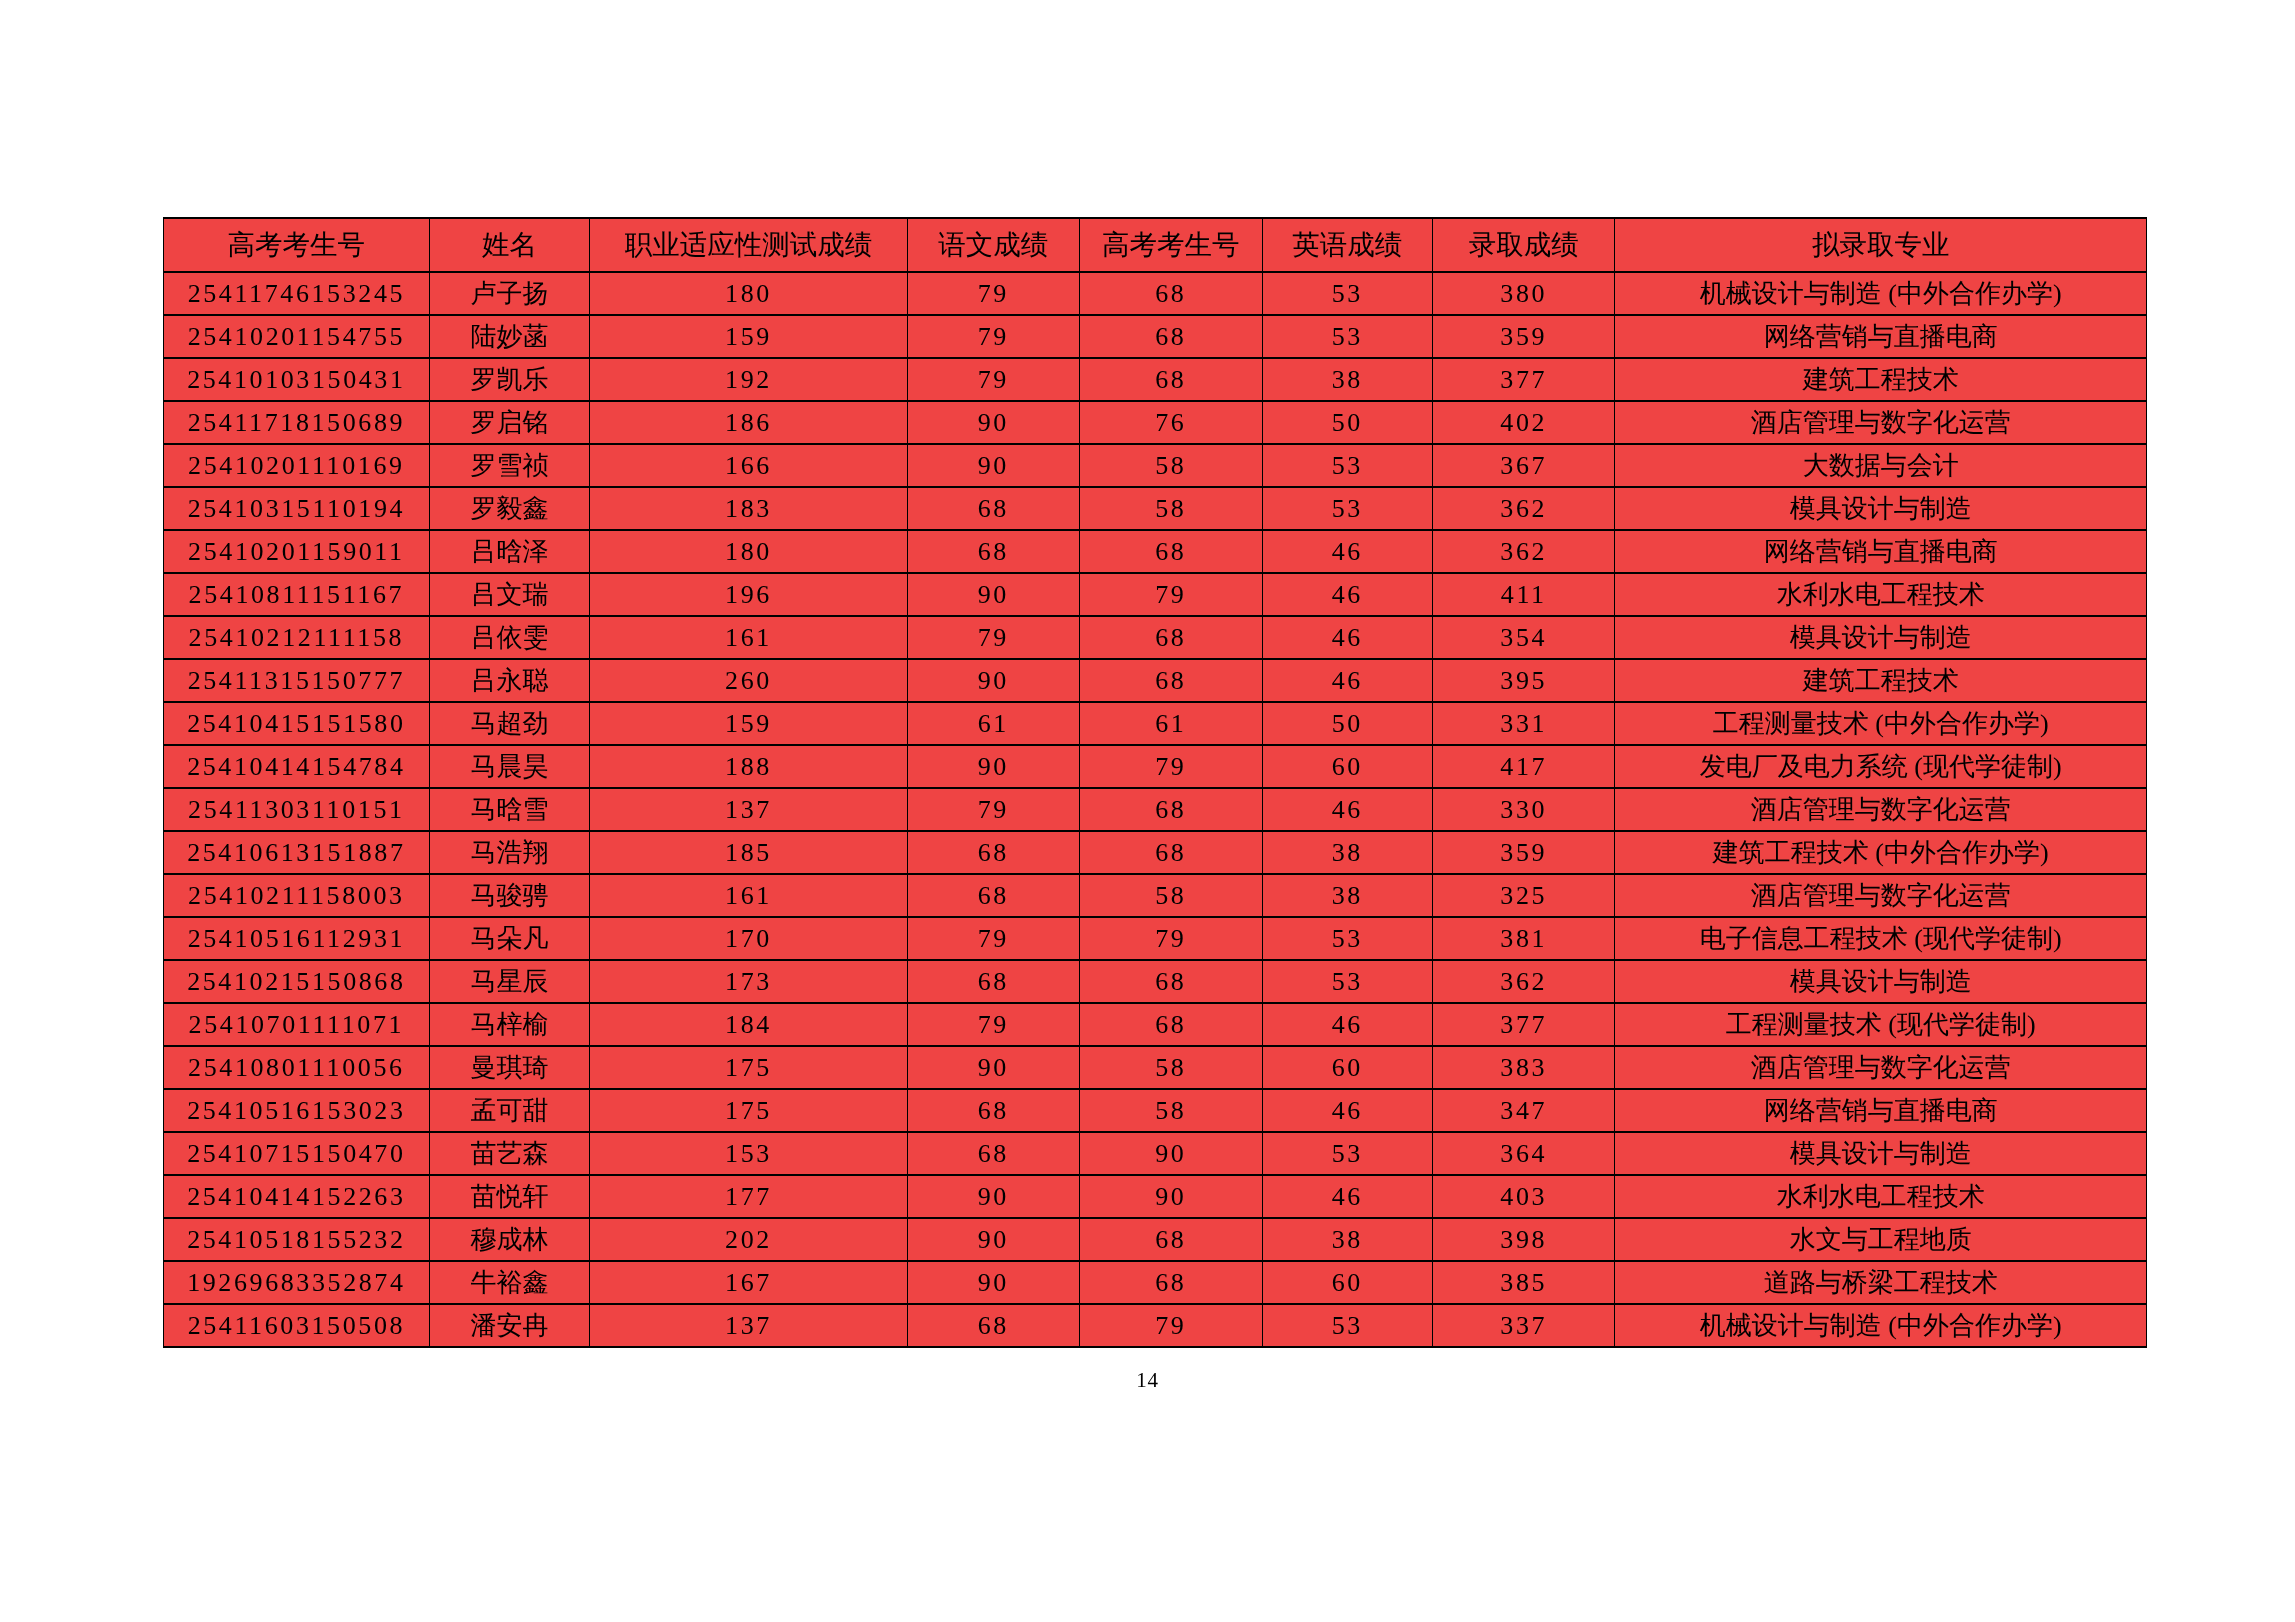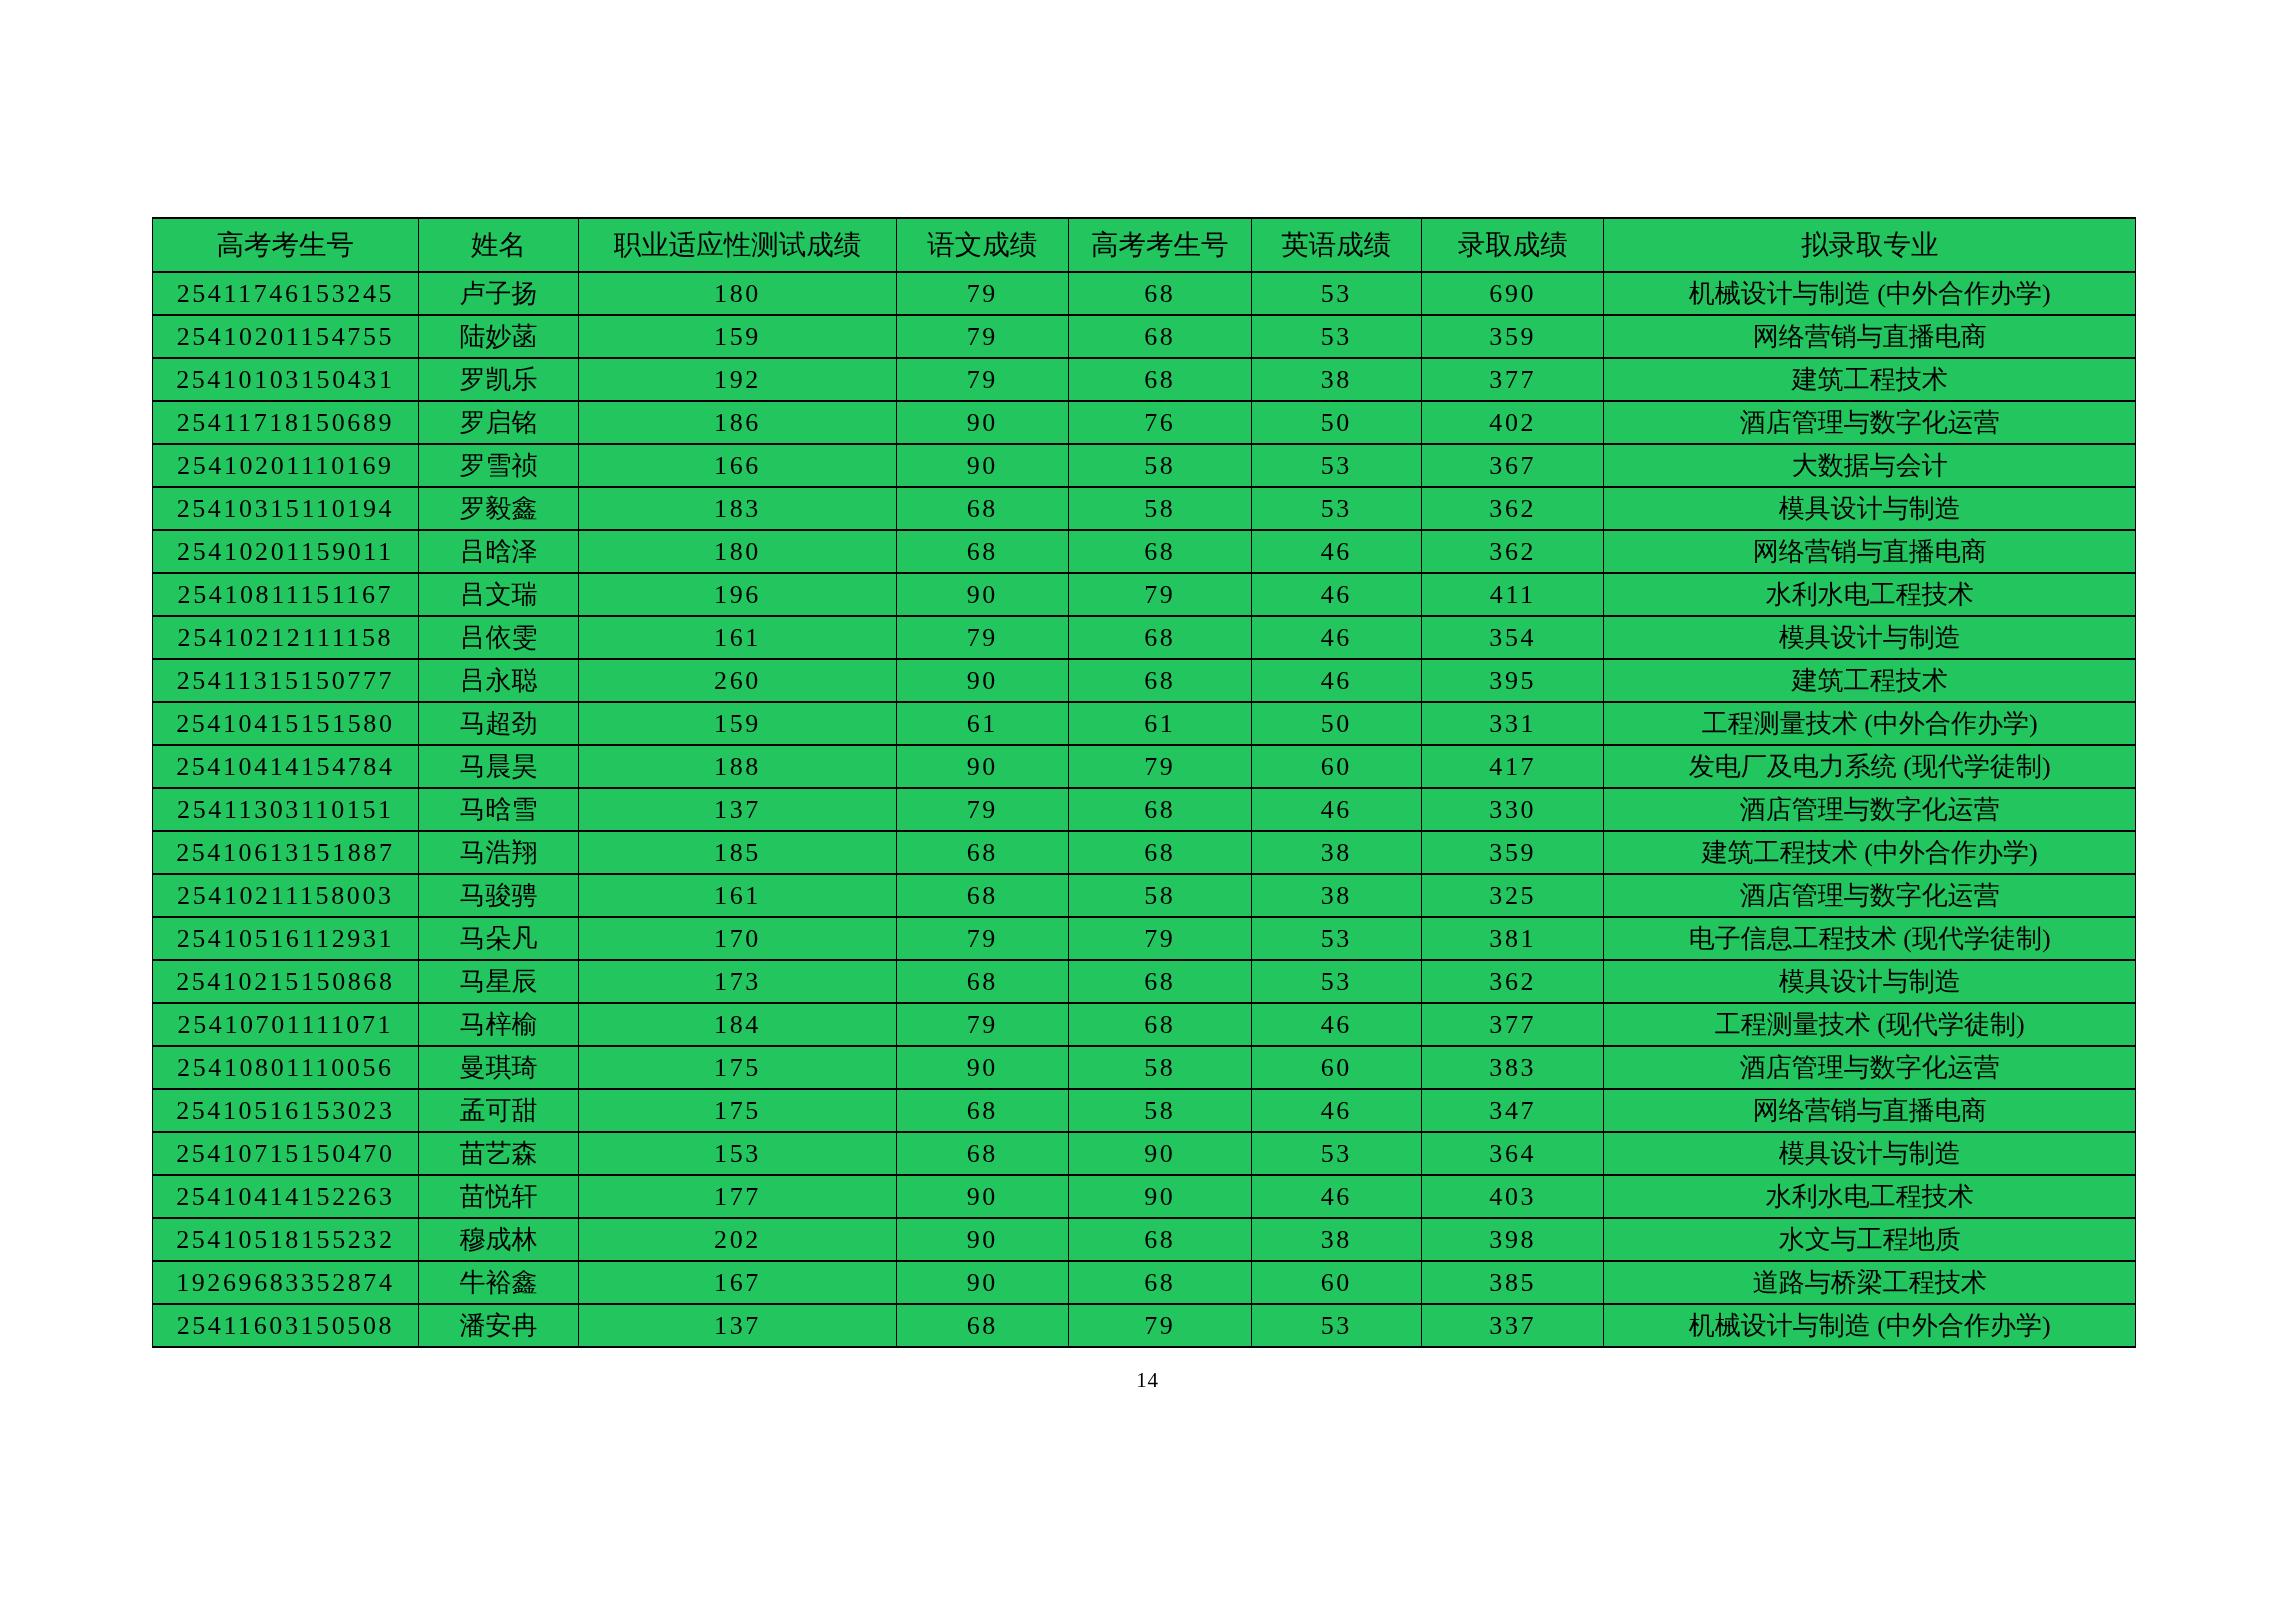--- a/index.html
+++ b/index.html
@@ -9,26 +9,26 @@
   }
   body {
     position: relative;
     width: 2295px;
     height: 1622px;
     font-family: "Liberation Serif", "DejaVu Serif", serif;
     color: #000000;
   }
   .results-table {
     position: absolute;
-    left: 152px;
+    left: 163px;
     top: 217px;
     width: 1984px;
     border-collapse: collapse;
     table-layout: fixed;
-    background: #22c55e;
+    background: #ef4444;
   }
   .results-table th,
   .results-table td {
     border-left: 1.3px solid #000000;
     border-right: 1.3px solid #000000;
     border-top: 2.6px solid #000000;
     border-bottom: 2.6px solid #000000;
     text-align: center;
     vertical-align: middle;
     padding: 0 2.6px;
@@ -85,21 +85,21 @@
     </tr>
   </thead>
   <tbody>
   <tr>
     <td class="num">25411746153245</td>
     <td>卢子扬</td>
     <td class="num">180</td>
     <td class="num">79</td>
     <td class="num">68</td>
     <td class="num">53</td>
-    <td class="num">690</td>
+    <td class="num">380</td>
     <td>机械设计与制造 (中外合作办学)</td>
   </tr>
 
   <tr>
     <td class="num">25410201154755</td>
     <td>陆妙菡</td>
     <td class="num">159</td>
     <td class="num">79</td>
     <td class="num">68</td>
     <td class="num">53</td>

